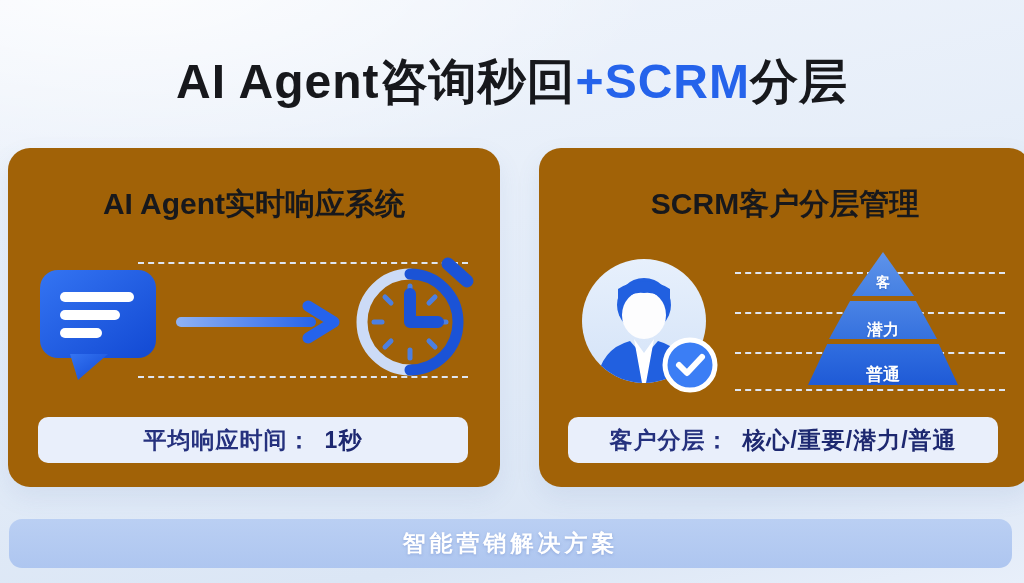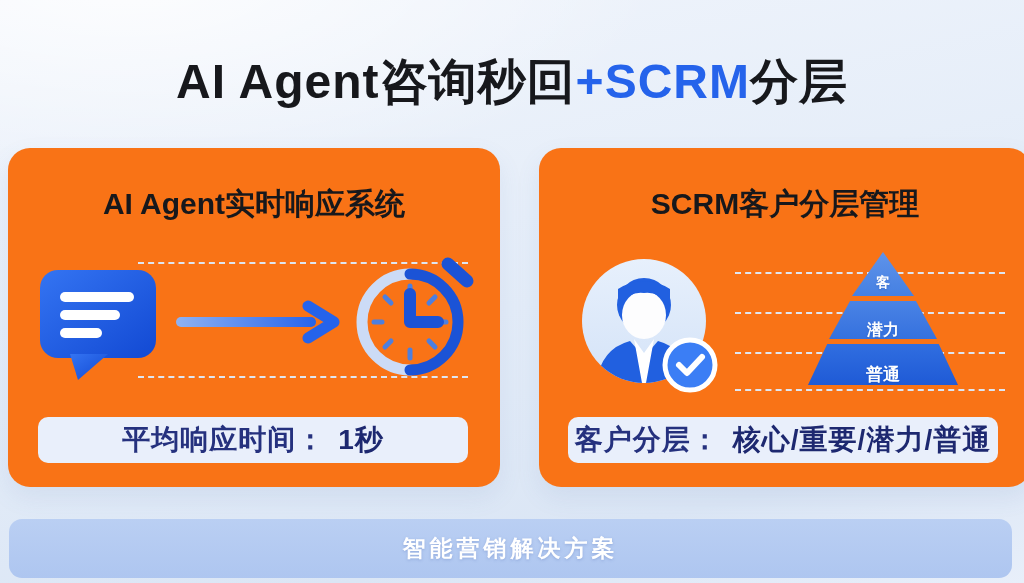--- a/index.html
+++ b/index.html
@@ -16,41 +16,41 @@
   .main-title {
     position: absolute; top: 50px; left: 0; width: 1024px;
     text-align: center; font-size: 48px; font-weight: 800;
     letter-spacing: 1px; color: #17181c;
   }
   .main-title .accent { color: #2563eb; }
 
   
   .card {
     position: absolute; top: 148px; width: 492px; height: 339px;
-    background: #f97316; border-radius: 22px;
+    background: #a16207; border-radius: 22px;
     box-shadow: 0 10px 24px rgba(90,120,180,.10);
   }
   .card.left  { left: 8px; }
   .card.right { left: 539px; }
 
   .card-title {
     position: absolute; top: 36px; left: 0; width: 100%;
     text-align: center; font-size: 30px; font-weight: 700; color: #17181c;
   }
 
   .dash {
     position: absolute; height: 0;
     border-top: 2px dashed #dfe6f1;
   }
 
   .stat-bar {
     position: absolute; top: 269px; left: 30px; width: 430px; height: 46px;
     background: #e9effb; border-radius: 10px;
     display: flex; align-items: center; justify-content: center;
-    font-size: 28px; font-weight: 700; color: #25317e; letter-spacing: 1px;
+    font-size: 23px; font-weight: 700; color: #25317e; letter-spacing: 1px;
   }
   .stat-bar b { font-weight: 800; color: #1d2870; margin-left: 13px; }
 
   
   .bubble-wrap   { position: absolute; left: 30px;  top: 120px; }
   .arrow-wrap    { position: absolute; left: 166px; top: 152px; }
   .clock-wrap    { position: absolute; left: 340px; top: 106px; }
 
   
   .avatar-wrap { position: absolute; left: 39px; top: 105px; }
@@ -78,21 +78,21 @@
   }
   .tier-3 {
     width: 150px; height: 41px;
     background: linear-gradient(180deg, #306ee0, #1f5ad6);
     clip-path: polygon(12.8% 0%, 87.2% 0%, 100% 100%, 0% 100%);
     font-size: 17px; align-items: center; padding-top: 20px;
   }
 
   
   .banner {
-    position: absolute; left: 9px; top: 519px; width: 1003px; height: 59px;
+    position: absolute; left: 9px; top: 519px; width: 1003px; height: 49px;
     background: linear-gradient(180deg, #bacff3, #aec6f0);
     border-radius: 13px;
     display: flex; align-items: center; justify-content: center;
     color: #ffffff; font-size: 23px; font-weight: 700; letter-spacing: 4px;
     text-shadow: 0 1px 3px rgba(80,110,180,.35);
   }
 </style>
 </head>
 <body>
 

